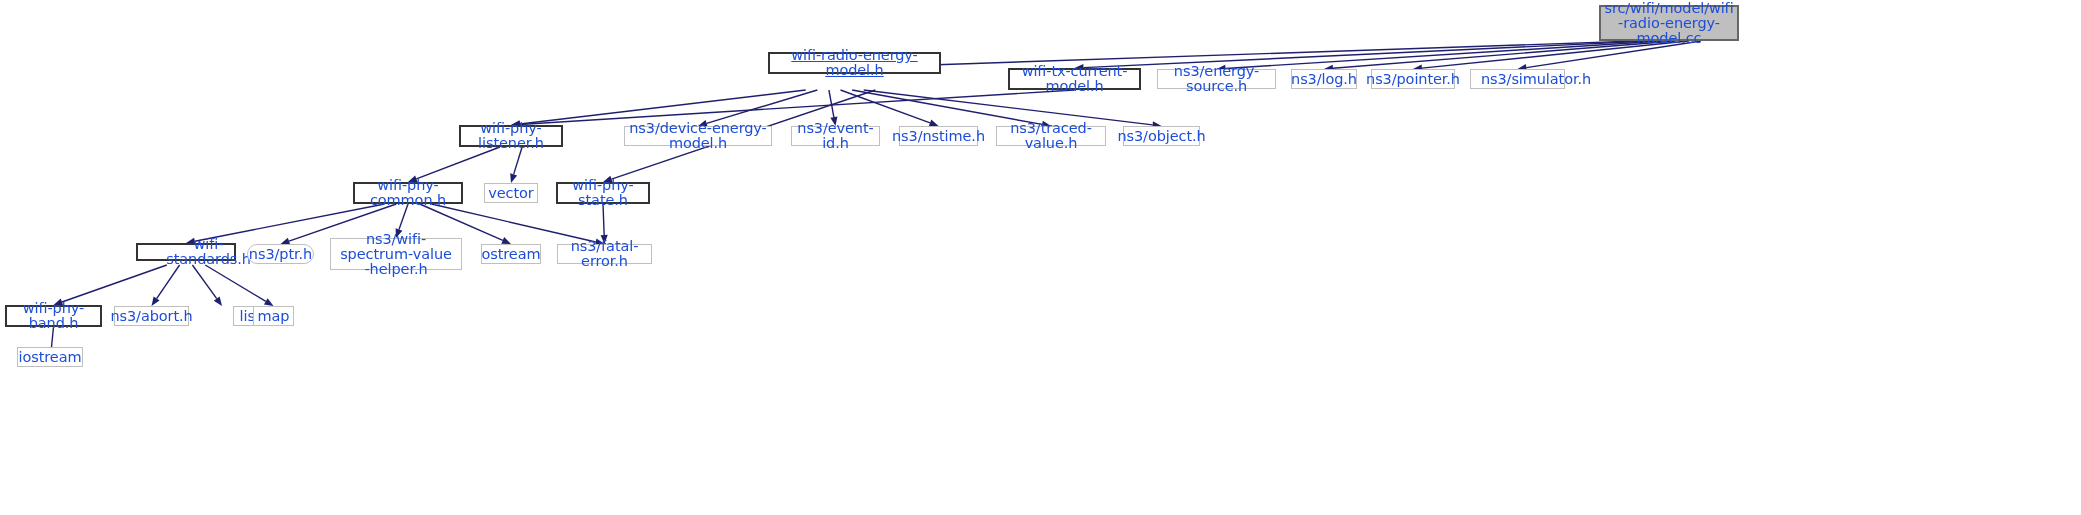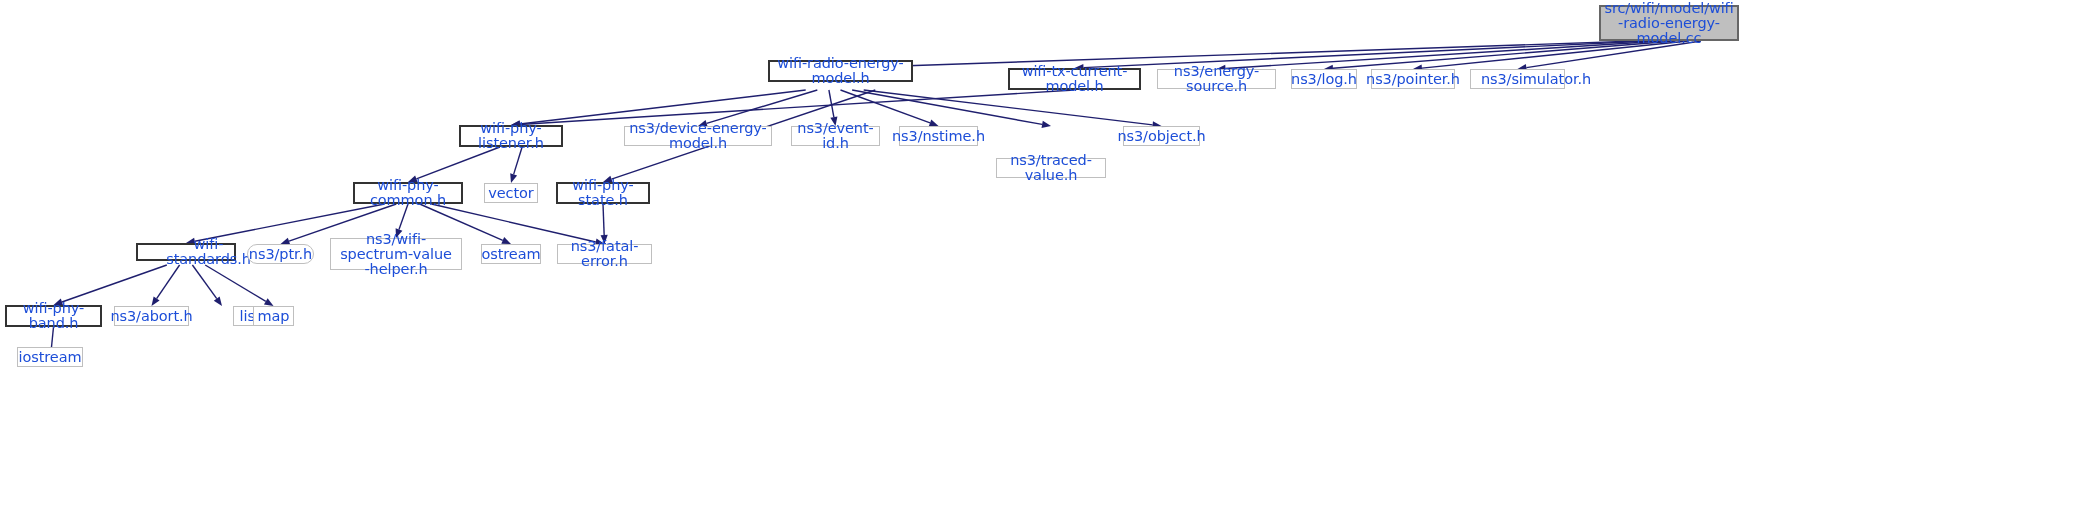--- a/index.html
+++ b/index.html
@@ -157,31 +157,31 @@
         <polygon points="273.5,306 263.930711460852,304.45445257124504 267.6364099742411,298.2813011452823" fill="#1f1f6e"></polygon>
       </g>
       <g>
         <line x1="53.5" y1="327" x2="50.89553347118899" y2="353.0446652881101" stroke="#1f1f6e" stroke-width="1.4"></line>
         <polygon points="50,362 47.31339958643303,352.6864518996345 54.47766735594495,353.40287867658566" fill="#1f1f6e"></polygon>
       </g>
     </svg>
   <div id="node-layer">
       <div class="node root" style="left: 1599px; top: 5px; width: 140px; height: 36px;">src/wifi/model/wifi
 -radio-energy-model.cc</div>
-      <div class="node strong" style="left: 768px; top: 60px; width: 145px; height: 22px;">wifi-radio-energy-model.h</div>
+      <div class="node strong" style="left: 768px; top: 52px; width: 173px; height: 22px; text-decoration: underline;">wifi-radio-energy-model.h</div>
       <div class="node strong" style="left: 1008px; top: 68px; width: 133px; height: 22px;">wifi-tx-current-model.h</div>
       <div class="node" style="left: 1157px; top: 69px; width: 119px; height: 20px;">ns3/energy-source.h</div>
       <div class="node" style="left: 1291px; top: 69px; width: 66px; height: 20px;">ns3/log.h</div>
       <div class="node" style="left: 1371px; top: 69px; width: 84px; height: 20px;">ns3/pointer.h</div>
       <div class="node" style="left: 1470px; top: 69px; width: 95px; height: 20px; padding-left: 40px;">ns3/simulator.h</div>
       <div class="node strong" style="left: 459px; top: 125px; width: 104px; height: 22px;">wifi-phy-listener.h</div>
       <div class="node" style="left: 624px; top: 126px; width: 148px; height: 20px;">ns3/device-energy-model.h</div>
       <div class="node" style="left: 791px; top: 126px; width: 89px; height: 20px;">ns3/event-id.h</div>
       <div class="node" style="left: 899px; top: 126px; width: 79px; height: 20px;">ns3/nstime.h</div>
-      <div class="node" style="left: 996px; top: 126px; width: 110px; height: 20px; margin-top: 32px;">ns3/traced-value.h</div>
+      <div class="node" style="left: 996px; top: 126px; width: 110px; height: 20px;">ns3/traced-value.h</div>
       <div class="node" style="left: 1123px; top: 126px; width: 77px; height: 20px;">ns3/object.h</div>
       <div class="node strong" style="left: 353px; top: 182px; width: 110px; height: 22px;">wifi-phy-common.h</div>
       <div class="node" style="left: 484px; top: 183px; width: 54px; height: 20px;">vector</div>
       <div class="node strong" style="left: 556px; top: 182px; width: 94px; height: 22px;">wifi-phy-state.h</div>
       <div class="node strong" style="left: 136px; top: 243px; width: 100px; height: 18px; padding-left: 48px;">wifi-standards.h</div>
       <div class="node" style="left: 247px; top: 244px; width: 67px; height: 20px; border-radius: 10px;">ns3/ptr.h</div>
       <div class="node" style="left: 330px; top: 238px; width: 132px; height: 32px;">ns3/wifi-spectrum-value
 -helper.h</div>
       <div class="node" style="left: 481px; top: 244px; width: 60px; height: 20px;">ostream</div>
       <div class="node" style="left: 557px; top: 244px; width: 95px; height: 20px;">ns3/fatal-error.h</div>

